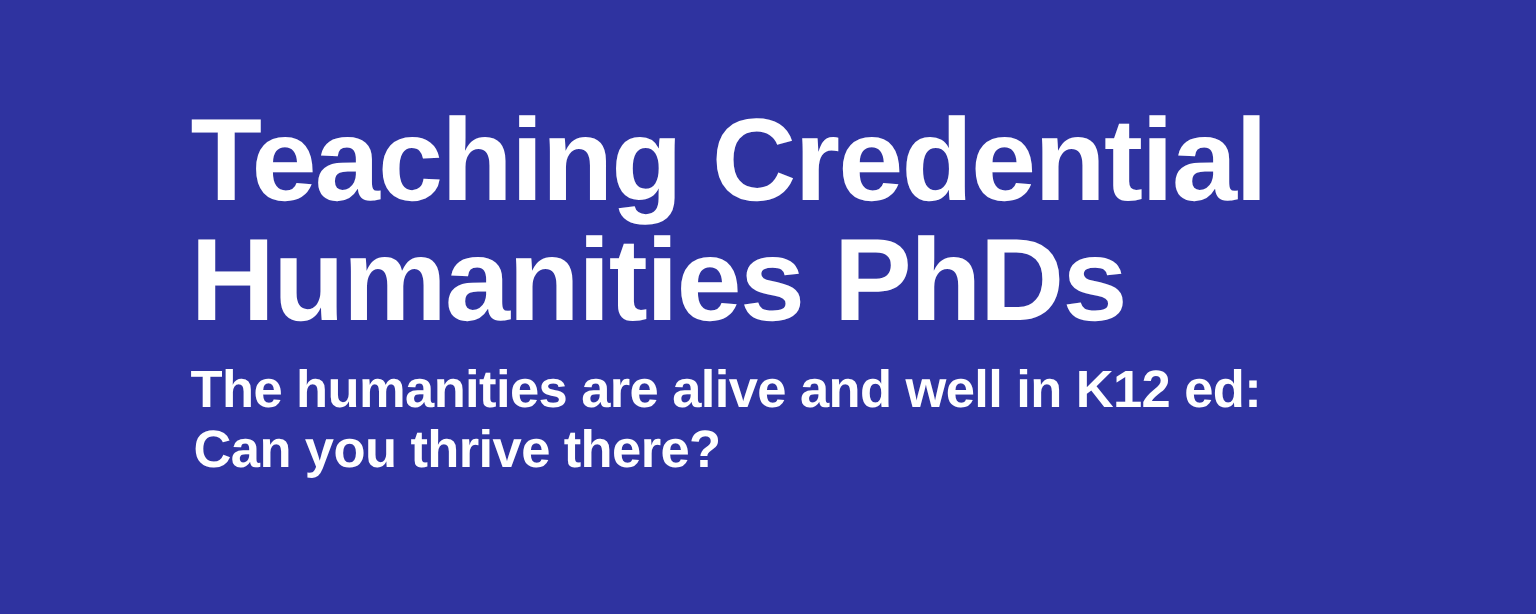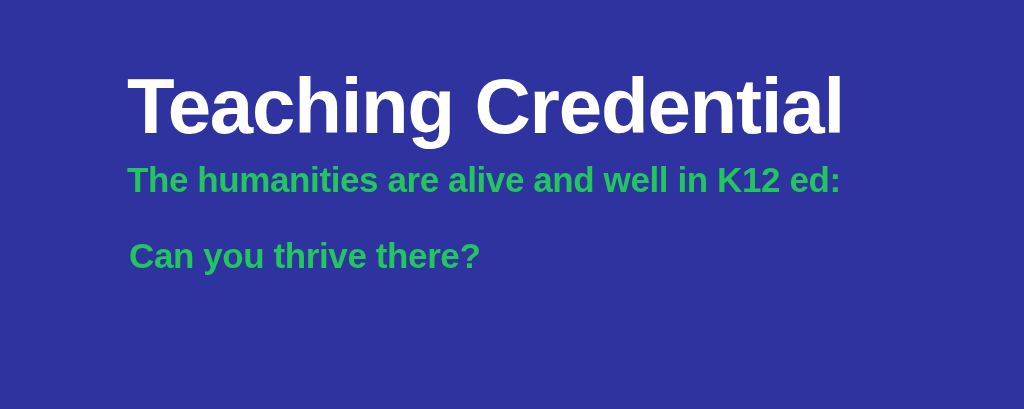--- a/index.html
+++ b/index.html
@@ -48,32 +48,32 @@
     font-size: 35px;
     line-height: 40px;
     letter-spacing: -0.4px;
     white-space: nowrap;
   }
   .subhead-line {
     display: block;
   }
   .subhead-line.indented {
     padding-left: 2px;
-    margin-top: 36px;
   }
 </style>
 </head>
 <body style="background: rgb(47, 51, 160);">
 
 <div class="banner" style="background: rgb(47, 51, 160);">
   <div class="banner-inner">
 
     <h1 class="headline" style="color: rgb(255, 255, 255);">
       <span class="headline-line">Teaching Credential</span>
+      <span class="headline-line">Humanities PhDs</span>
     </h1>
 
-    <p class="subhead" style="color: #22c55e;">
+    <p class="subhead" style="color: #ffffff;">
       <span class="subhead-line">The humanities are alive and well in K12 ed:</span>
       <span class="subhead-line indented">Can you thrive there?</span>
     </p>
 
   </div>
 </div>
 
 </body></html>

